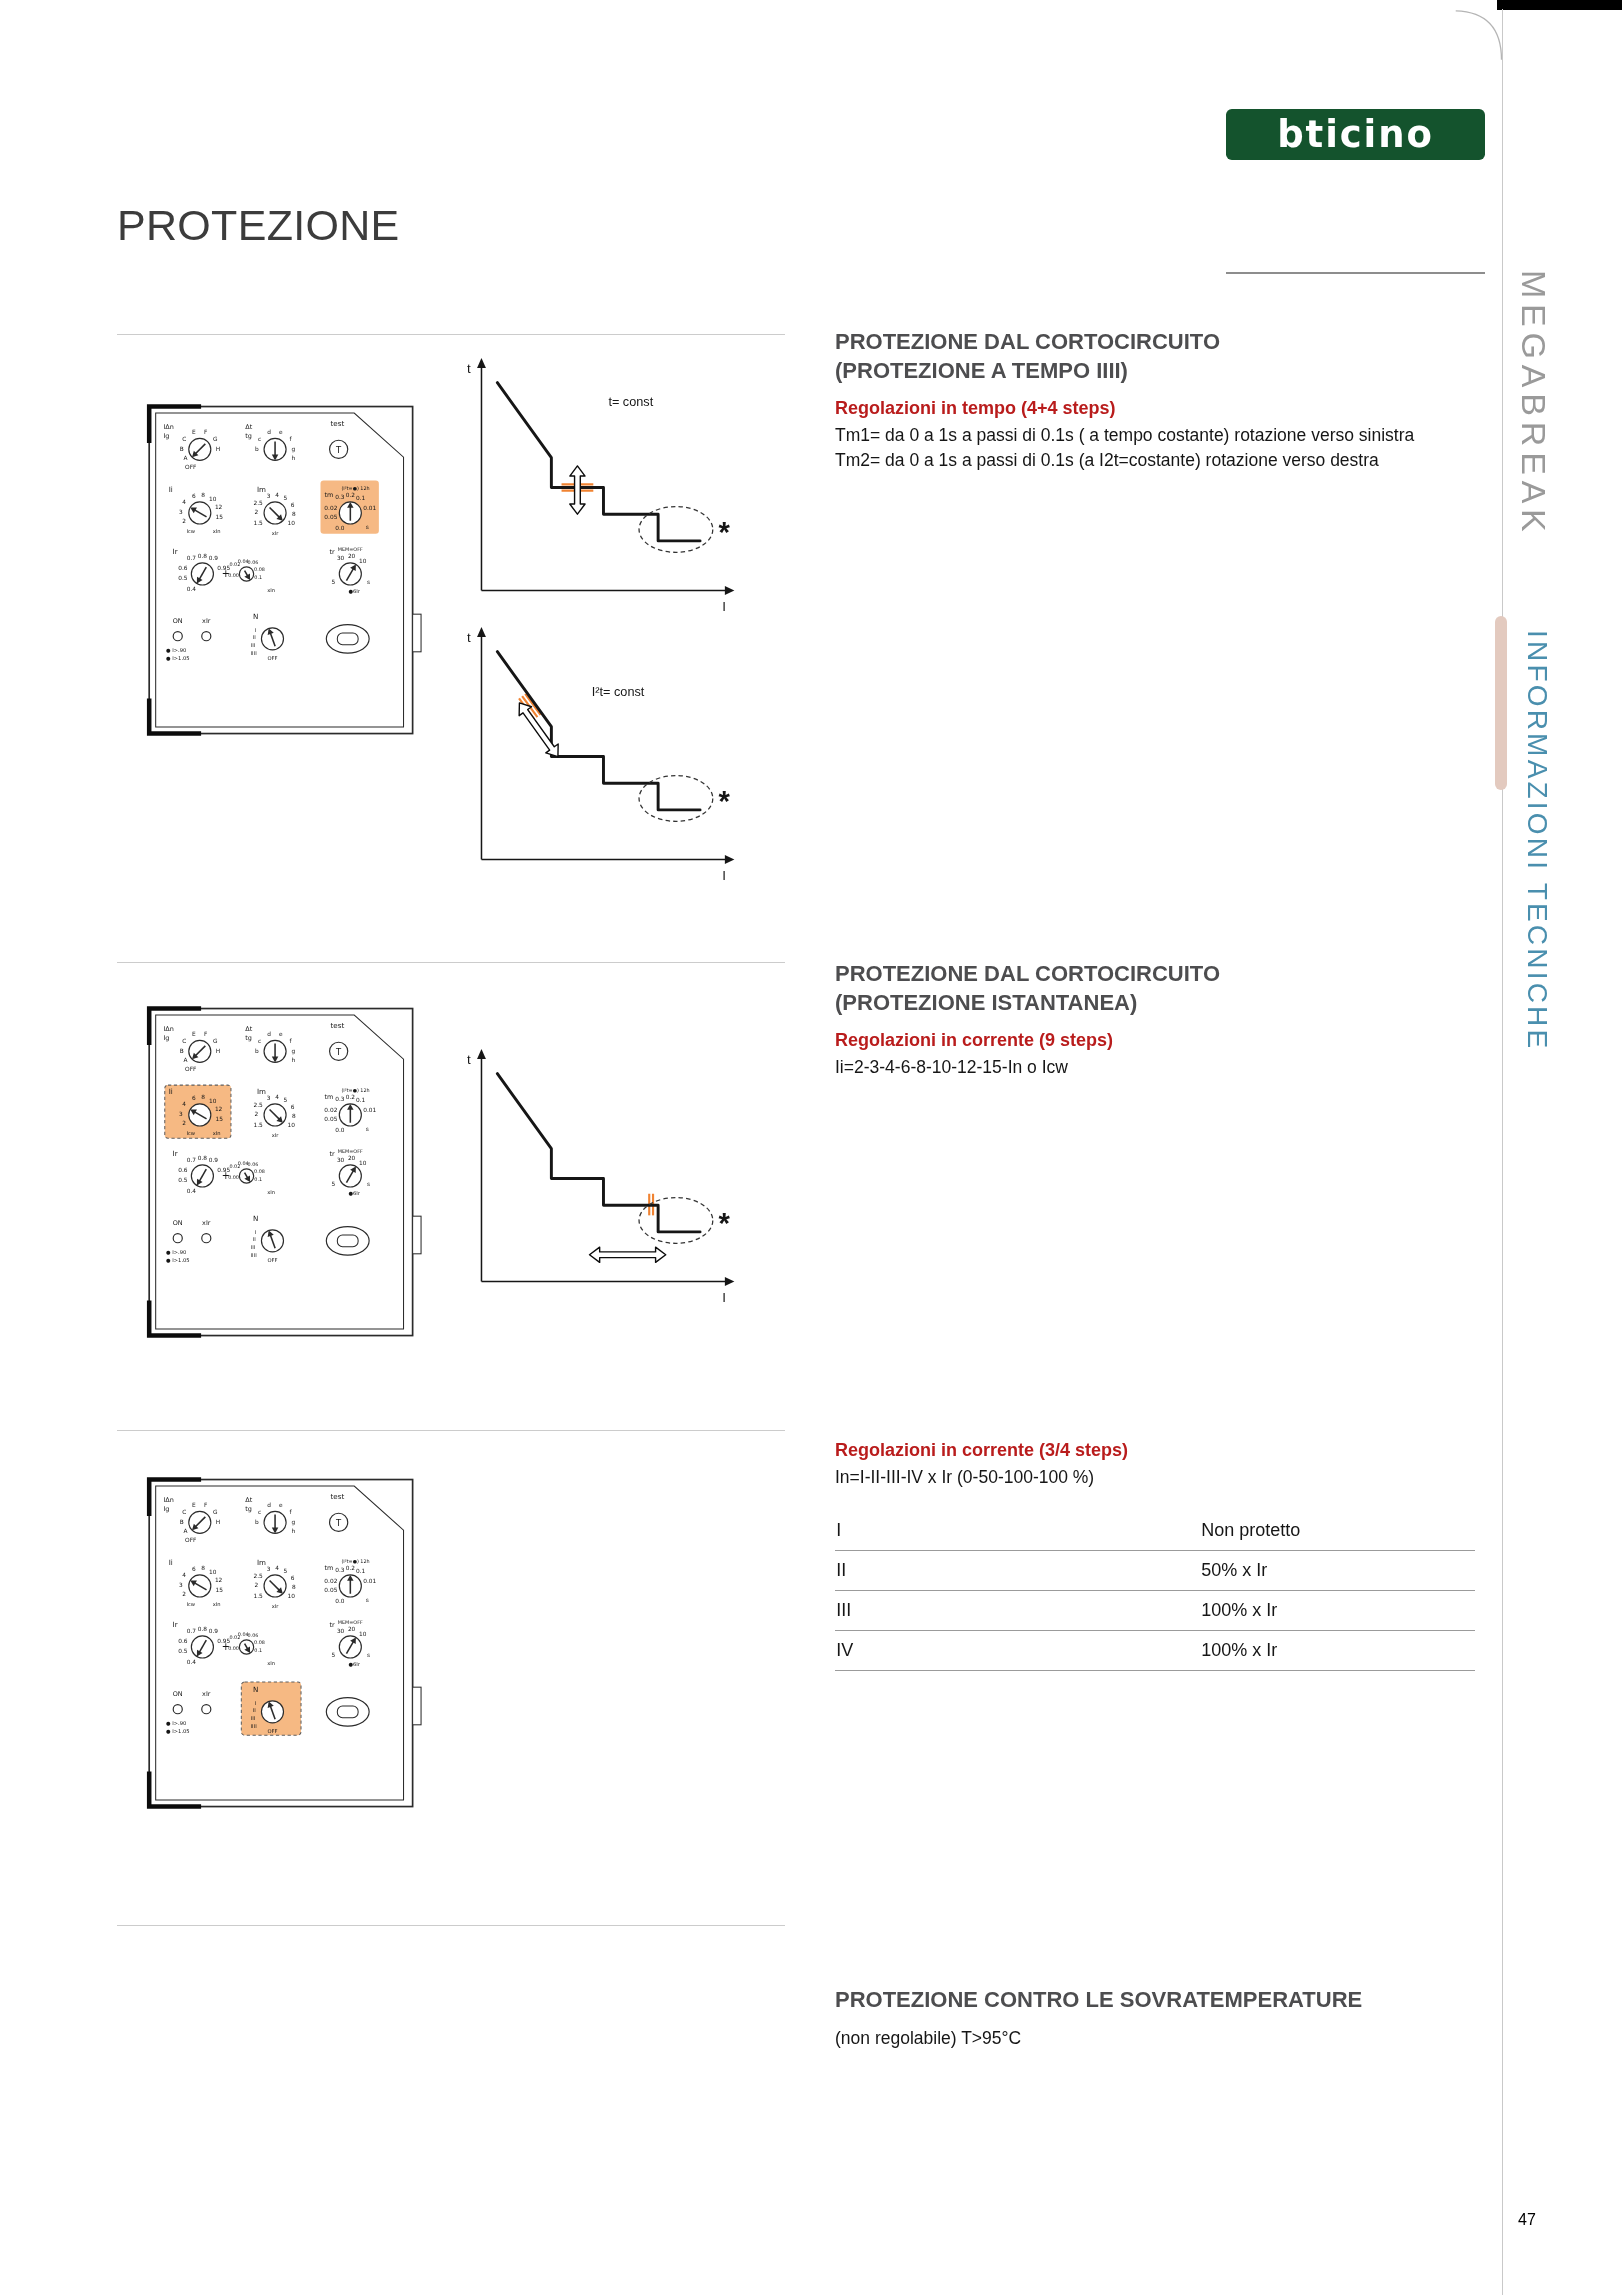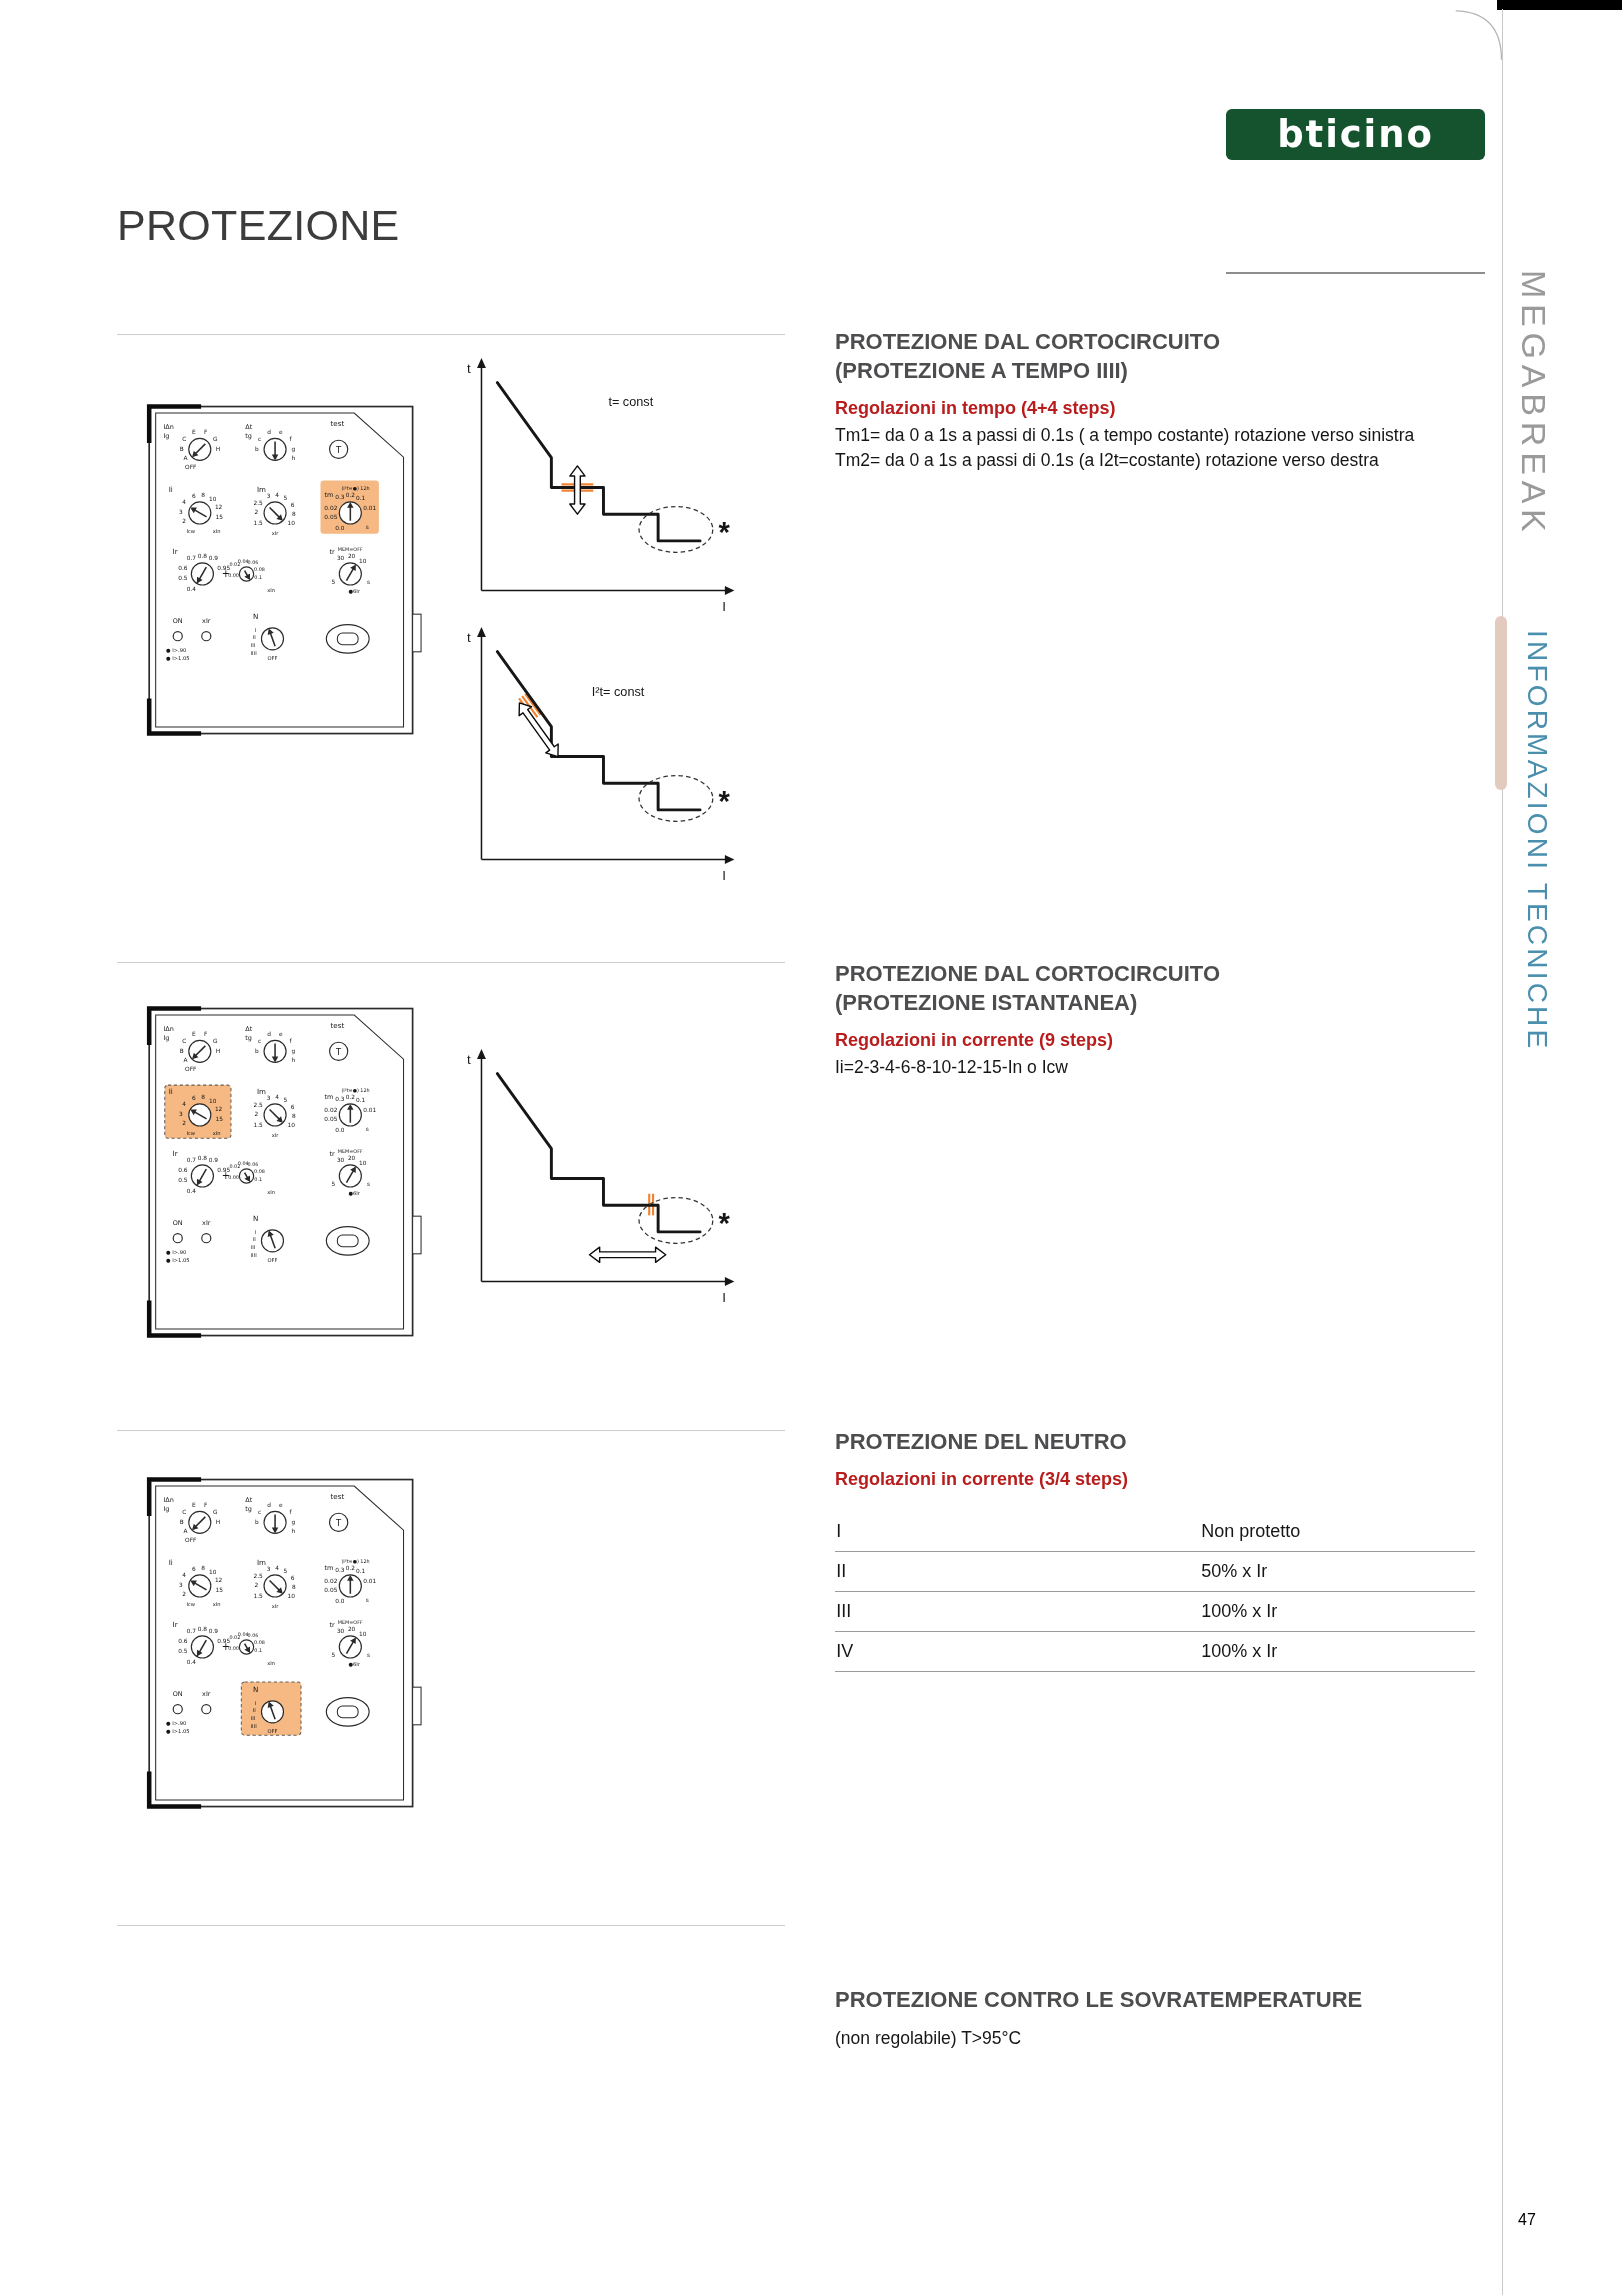--- a/index.html
+++ b/index.html
@@ -538,24 +538,22 @@
   <div class="abs secblock" style="left:835px;top:959px">
     <h2 class="sec-head">
       <span>PROTEZIONE DAL CORTOCIRCUITO</span><br>
       <span>(PROTEZIONE ISTANTANEA)</span>
     </h2>
     <p class="sec-sub">Regolazioni in corrente (9 steps)</p>
     <p class="sec-body">Ii=2-3-4-6-8-10-12-15-In o Icw</p>
   </div>
 
   <div class="abs secblock" style="left:835px;top:1427px">
-    <h2 class="sec-head">
-      <span>PROTEZIONE DEL NEUTRO</span>
-    </h2>
     <p class="sec-sub">Regolazioni in corrente (3/4 steps)</p>
+    <p class="sec-body">In=I-II-III-IV x Ir (0-50-100-100 %)</p>
     <table class="ntable" style="margin-top:22px">
       <tbody>
         <tr>
           <td class="c1">I</td>
           <td>Non protetto</td>
         </tr>
         <tr>
           <td class="c1">II</td>
           <td>50% x Ir</td>
         </tr>

